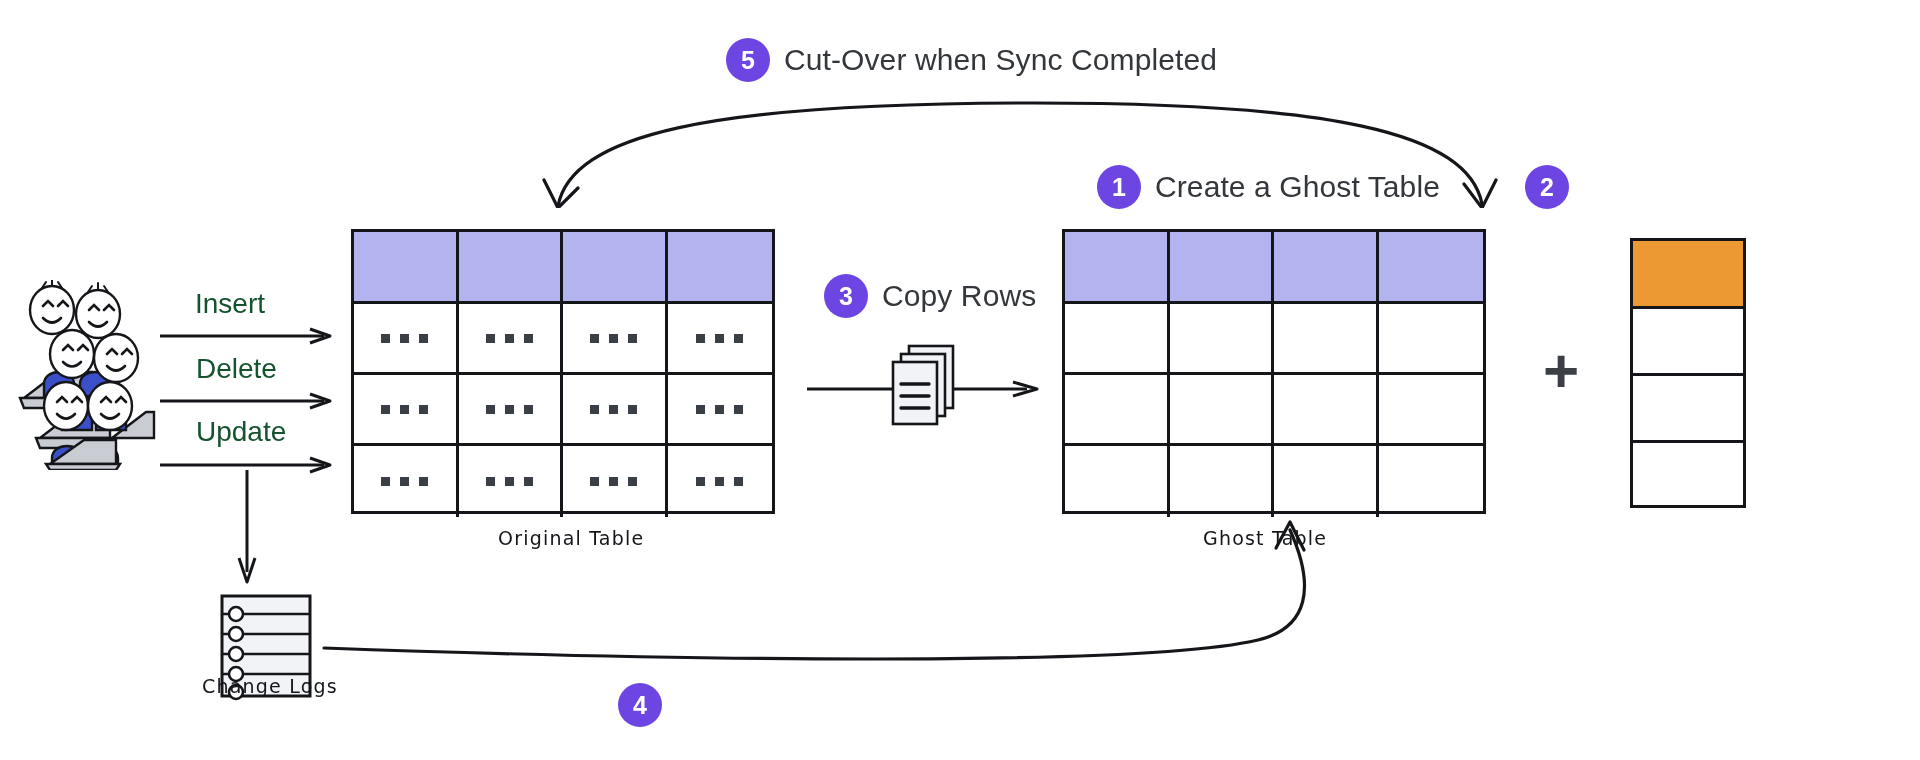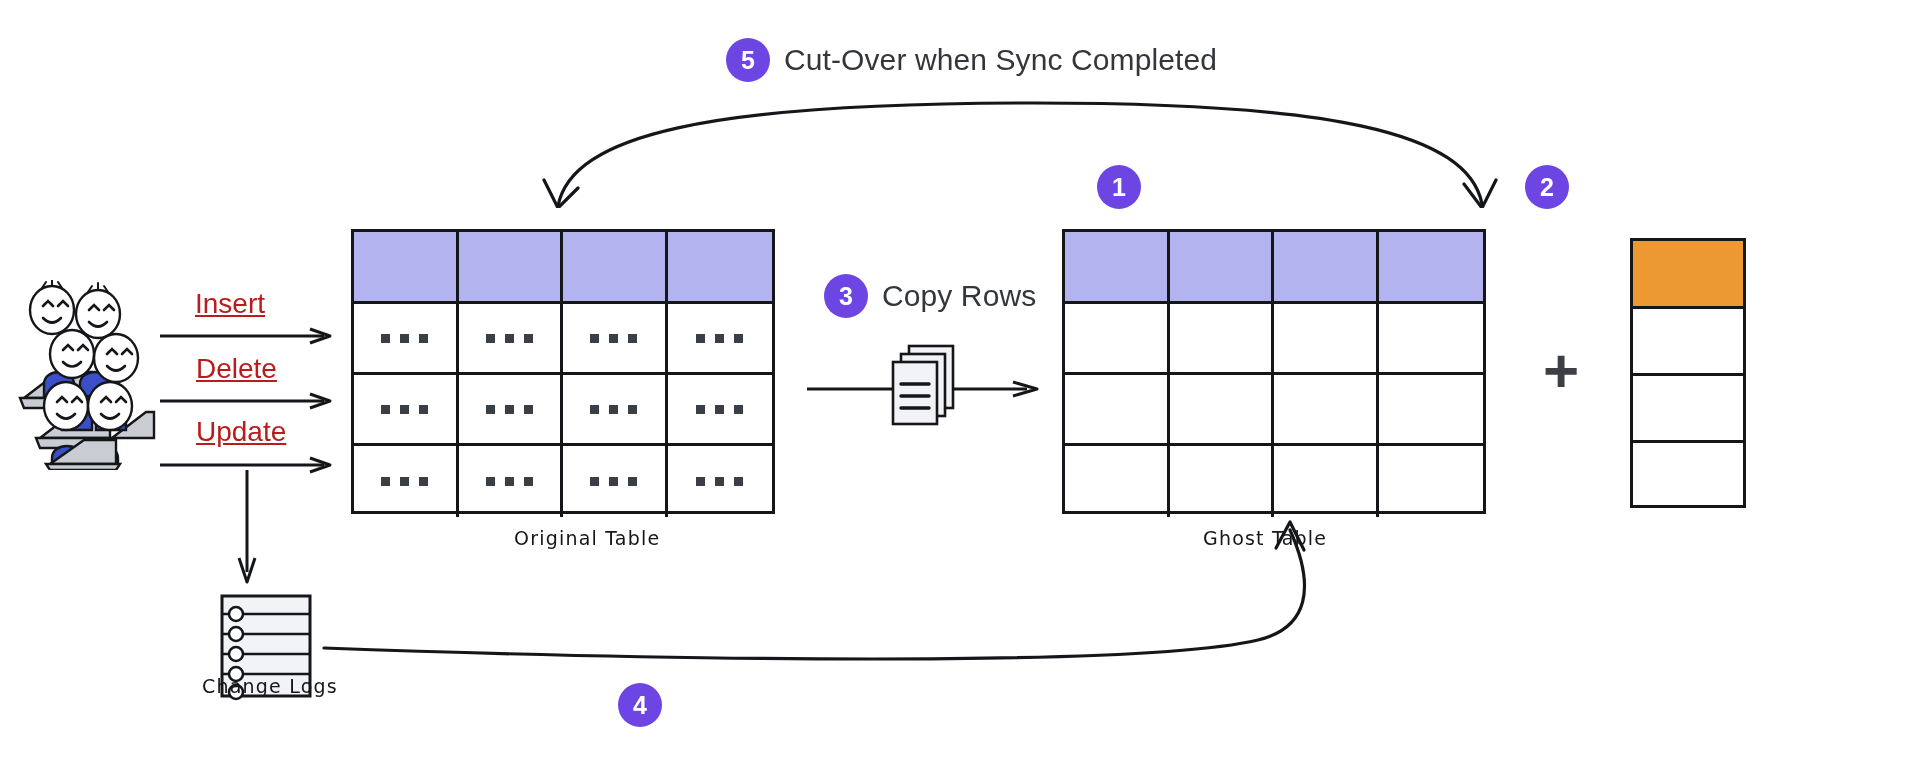--- a/index.html
+++ b/index.html
@@ -87,23 +87,22 @@
     font-size: 19px;
     color: #15161a;
     white-space: nowrap;
     letter-spacing: 1.2px;
   }
 
   
   .action-label {
     position: absolute;
     font-size: 28px;
-    color: #b91c1c;
+    color: #14532d;
     white-space: nowrap;
-    text-decoration: underline;
   }
 
   
   .plus-sign {
     position: absolute;
     font-size: 62px;
     font-weight: 700;
     color: #3c4046;
     line-height: 1;
   }
@@ -122,20 +121,21 @@
     <path class="ink" stroke-width="3.2" stroke-linecap="round" stroke-linejoin="round" d="M 944 96 L 962 120 L 976 92"></path>
   </svg>
 
   <div class="step" style="left:726px; top:38px;">
     <span class="badge">5</span>
     <span class="step-label">Cut-Over when Sync Completed</span>
   </div>
 
   <div class="step" style="left:1097px; top:165px;">
     <span class="badge">1</span>
+    <span class="step-label">Create a Ghost Table</span>
   </div>
 
   <div class="step" style="left:1525px; top:165px;">
     <span class="badge">2</span>
   </div>
 
   <div class="step" style="left:824px; top:274px;">
     <span class="badge">3</span>
     <span class="step-label">Copy Rows</span>
   </div>
@@ -298,21 +298,21 @@
         </span>
       </div>
     <div class="cell lastrow lastcol">
         <span class="dots">
           <i class="dot"></i>
           <i class="dot"></i>
           <i class="dot"></i>
         </span>
       </div>
   </div>
-  <div class="caption" style="left:498px; top:527px;margin-left:16px;">Original Table</div>
+  <div class="caption" style="left:498px; top:527px;">Original Table</div>
 
   <svg class="abs" style="left:805px; top:378px;" width="240" height="22" viewBox="0 0 240 22">
     <path class="ink" stroke-width="3" d="M2 11 L222 11"></path>
     <path class="ink" stroke-width="3" stroke-linejoin="round" d="M208 4 L232 11 L208 18"></path>
   </svg>
   <svg class="abs" style="left:885px; top:340px;" width="80" height="100" viewBox="0 0 80 100">
     <g stroke="#15161a" stroke-width="2.6" fill="#f1f3f7">
       <rect x="24" y="6" width="44" height="62"></rect>
       <rect x="16" y="14" width="44" height="62"></rect>
       <rect x="8" y="22" width="44" height="62"></rect>

